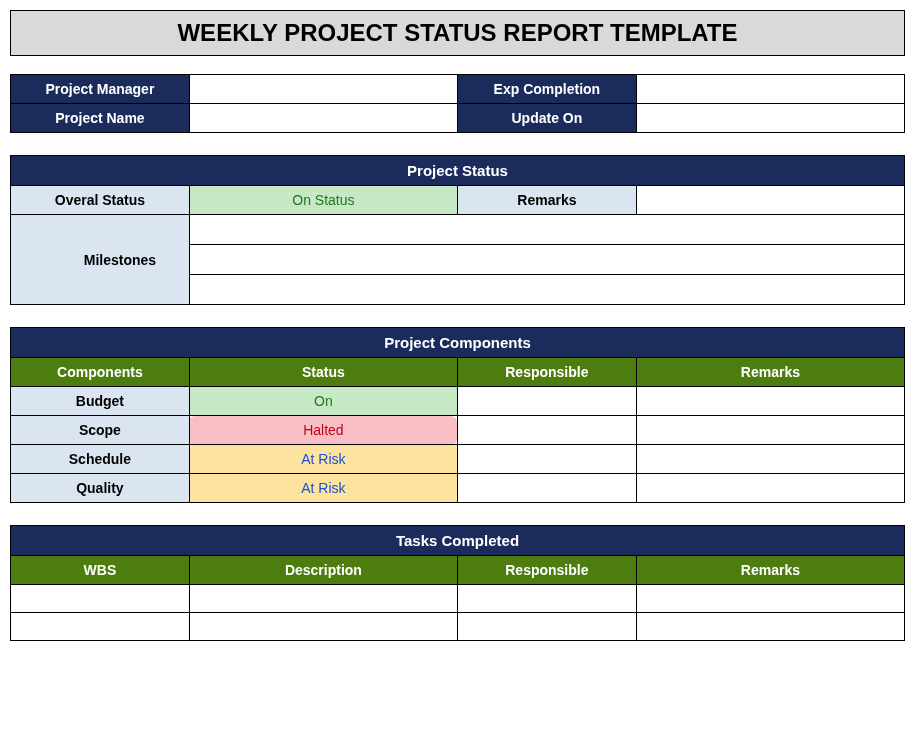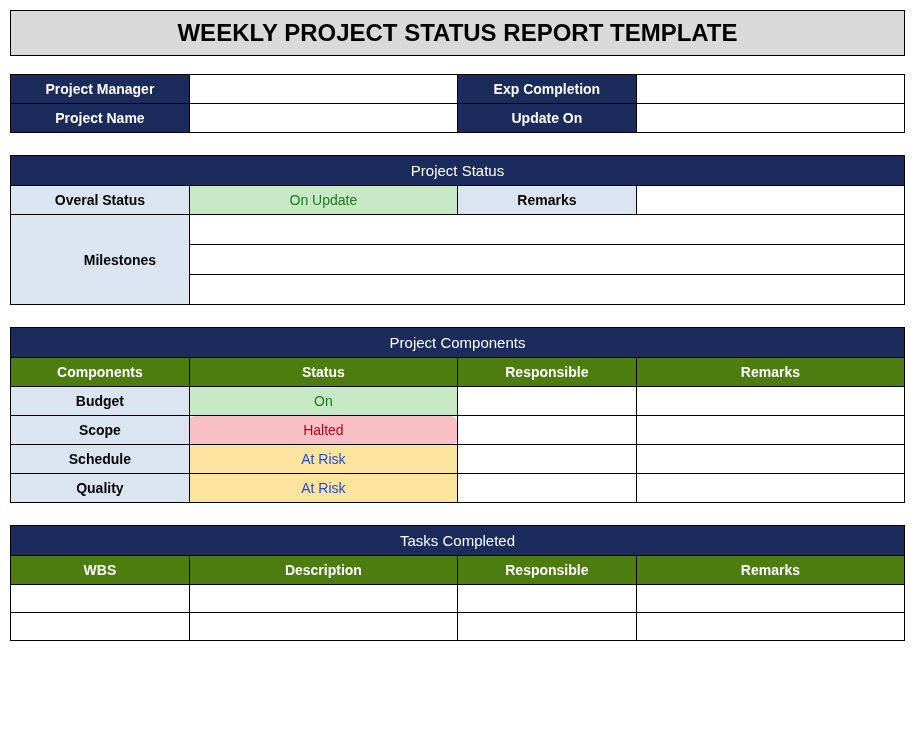--- a/index.html
+++ b/index.html
@@ -53,21 +53,21 @@
     color: #c00020;
     border-radius: 6px;
   }
   .yellow-cell {
     background: #fde49e;
     color: #1d4ed8;
   }
   .section-header td {
     background: #1a2b5c;
     color: #fff;
-    font-weight: normal;
+    font-weight: bold;
     text-align: center;
     font-size: 15px;
   }
   .col-header td {
     background: #4d7c0f;
     color: #fff;
     font-weight: bold;
     text-align: center;
     font-size: 14px;
   }
@@ -107,21 +107,21 @@
       <col style="width:30%">
       <col style="width:20%">
       <col style="width:30%">
   </colgroup>
   <tbody>
       <tr class="section-header">
     <td colspan="4">Project Status</td>
   </tr>
   <tr>
     <td class="lightblue">Overal Status</td>
-    <td class="green-cell">On Update</td>
+    <td class="green-cell">On Status</td>
     <td class="lightblue">Remarks</td>
     <td class="white"></td>
   </tr>
   <tr>
     <td class="lightblue tall" rowspan="3">Milestones</td>
     <td class="white tall" colspan="3"></td>
   </tr>
   <tr>
     <td class="white tall" colspan="3"></td>
   </tr>

